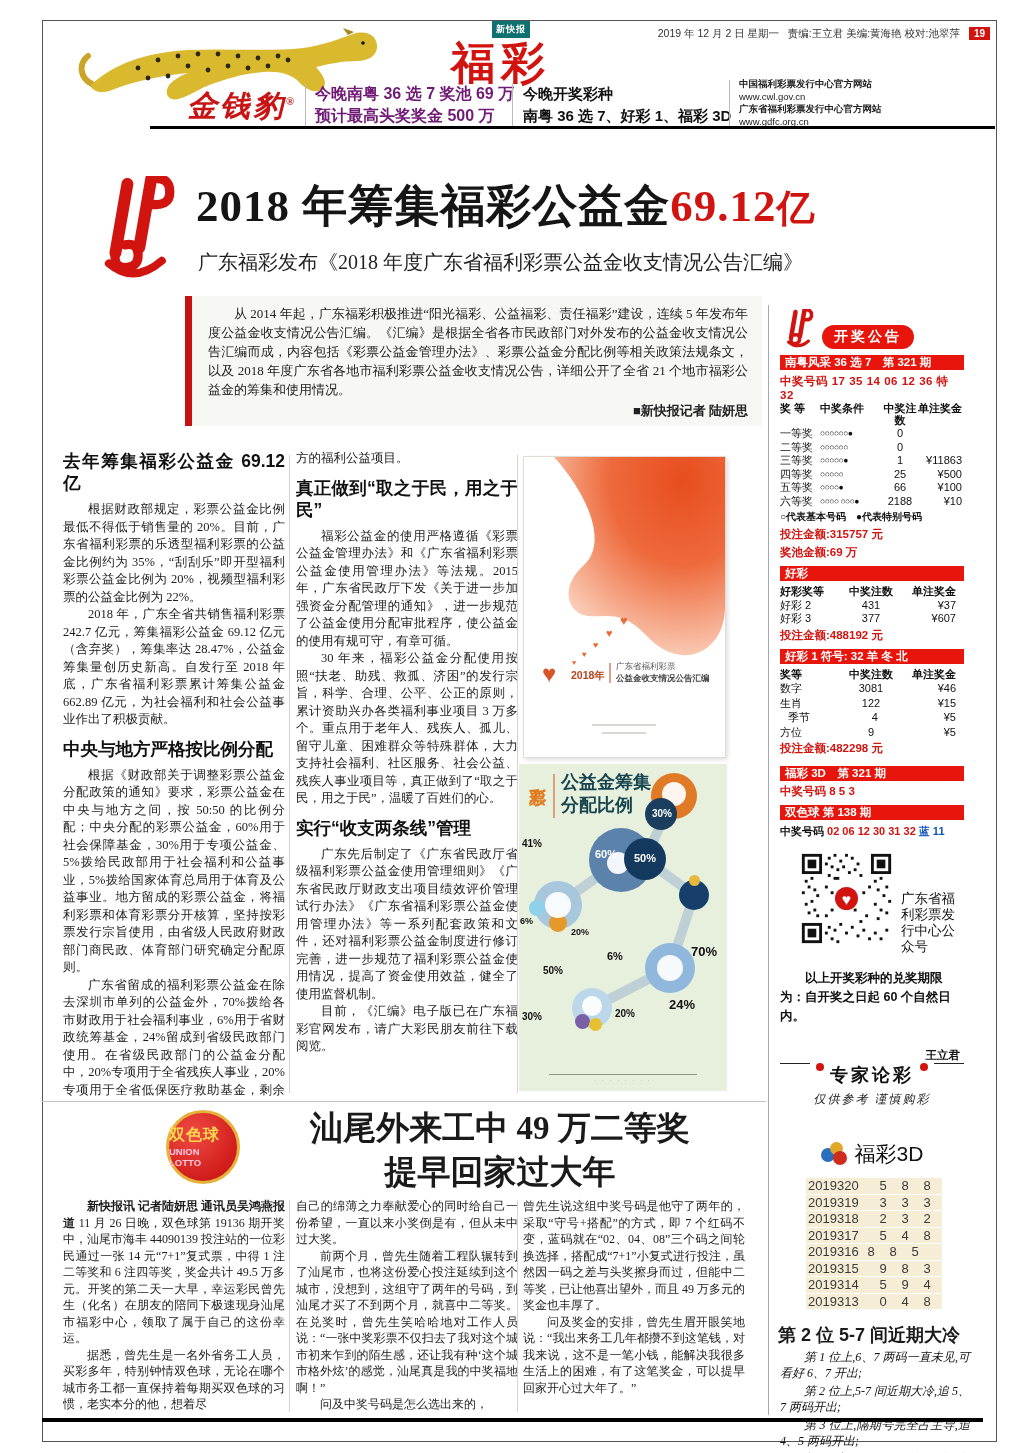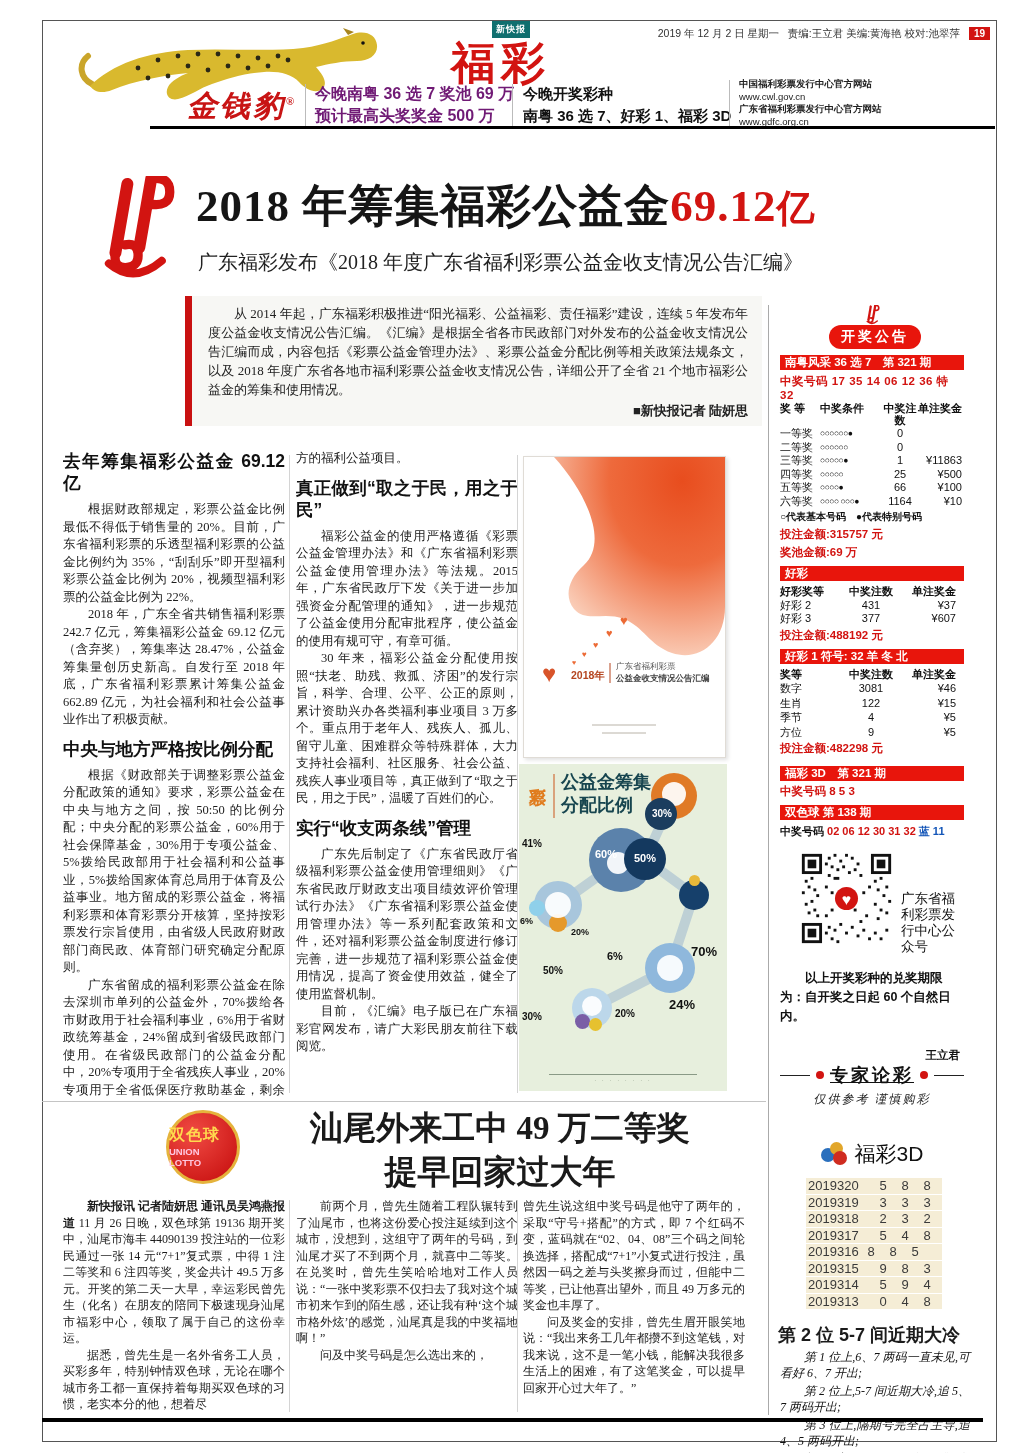--- a/index.html
+++ b/index.html
@@ -59,21 +59,21 @@
   .info-div{position:absolute;left:34px;top:10px;width:2px;height:44px;background:#d9a27c;}
   .info-title{position:absolute;left:42px;top:7px;font-size:18px;font-weight:bold;color:#17454f;line-height:23px;}
   .bub{position:absolute;border-radius:50%;}
   .pct{position:absolute;font-weight:bold;color:#111;}
   .pctw{position:absolute;font-weight:bold;color:#fff;}
   .info-cap{position:absolute;left:30px;bottom:8px;width:148px;border-top:1px solid #8a9a86;
     text-align:center;font-size:6px;color:#7b8b77;letter-spacing:2px;padding-top:2px;}
 
   
   .sidebar{position:absolute;left:780px;top:305px;width:184px;font-size:11px;color:#111;}
-  .an-head{display:flex;align-items:center;height:44px;flex-direction:column;}
+  .an-head{display:flex;align-items:flex-end;height:44px;}
   .an-btn{background:#e8150c;color:#fff;font-weight:bold;font-size:14px;letter-spacing:3px;
     padding:3px 12px;border-radius:12px;margin-left:6px;}
   .rbar{background:#e8150c;color:#fff;font-weight:bold;font-size:11.5px;line-height:15px;height:15px;
     padding-left:5px;margin-top:6px;}
   .rednums{color:#d21411;font-weight:bold;font-size:11.5px;margin:4px 0 2px 0;letter-spacing:.5px;}
   .trow{display:flex;line-height:11.5px;margin:2px 0;}
   .trow.hd{font-weight:bold;}
   .t4 span:nth-child(1){width:40px;}
   .t4 span:nth-child(2){width:62px;font-size:8.5px;letter-spacing:-.5px;line-height:11.5px;}
   .t4 span:nth-child(3){width:36px;text-align:center;}
@@ -84,21 +84,21 @@
   .t3 span:nth-child(3){width:56px;text-align:right;}
   .legend{font-size:10px;margin-top:3px;font-weight:bold;}
   .redline{color:#d21411;font-weight:bold;font-size:11.5px;margin-top:3px;}
   .ssq-line{margin-top:4px;font-weight:bold;font-size:11px;}
   .ssq-line .r{color:#d21411;}
   .ssq-line .b{color:#1456b8;}
   .qr-wrap{display:flex;margin:12px 0 0 18px;}
   .qr-cap{width:62px;font-size:13.5px;line-height:16px;margin:40px 0 0 6px;color:#111;}
   .notice{margin-top:14px;font-size:12.5px;font-weight:bold;line-height:19px;text-indent:2em;width:182px;}
   .exp-author{text-align:right;font-size:11.5px;font-weight:bold;margin:22px 4px 0 0;}
-  .exp-title{display:flex;align-items:center;justify-content:center;margin-top:0;text-decoration:underline;}
+  .exp-title{display:flex;align-items:flex-start;justify-content:center;margin-top:0;}
   .exp-title .ln{flex:1;height:1px;background:#222;}
   .exp-title .dot{width:8px;height:8px;border-radius:50%;background:#d21411;margin:0 6px;}
   .exp-title .tt{font-size:18px;font-weight:bold;letter-spacing:3px;}
   .exp-note{text-align:center;font-family:"Liberation Serif",serif;font-style:italic;font-size:12px;
     letter-spacing:2px;margin-top:4px;color:#222;}
   .f3d-row{display:flex;align-items:center;justify-content:center;margin-top:32px;}
   .f3d-name{font-size:21px;color:#111;margin-left:6px;}
   .balls{position:relative;width:28px;height:24px;}
   .balls i{position:absolute;border-radius:50%;display:block;}
   .draws{margin:10px 0 0 26px;}
@@ -350,21 +350,21 @@
     </div>
     <div class="trow t4">
       <span>五等奖</span>
         <span>○○○○●</span>
         <span>66</span>
         <span>¥100</span>
     </div>
     <div class="trow t4">
       <span>六等奖</span>
         <span>○○○○ ○○○●</span>
-        <span>1164</span>
+        <span>2188</span>
         <span>¥10</span>
     </div>
     <div class="legend">○代表基本号码　●代表特别号码</div>
     <div class="redline">投注金额:315757 元</div>
     <div class="redline">奖池金额:69 万</div>
 
     <div class="rbar">好彩</div>
     <div class="trow t3 hd" style="margin-top:5px">
       <span>好彩奖等</span>
       <span>中奖注数</span>
@@ -391,21 +391,21 @@
     <div class="trow t3" style="margin:3px 0">
       <span>数字</span>
         <span>3081</span>
         <span>¥46</span>
     </div>
     <div class="trow t3" style="margin:3px 0">
       <span>生肖</span>
         <span>122</span>
         <span>¥15</span>
     </div>
-    <div class="trow t3" style="margin:3px 0">
+    <div class="trow t3" style="margin:3px 8px">
       <span>季节</span>
         <span>4</span>
         <span>¥5</span>
     </div>
     <div class="trow t3" style="margin:3px 0">
       <span>方位</span>
         <span>9</span>
         <span>¥5</span>
     </div>
     <div class="redline">投注金额:482298 元</div>
@@ -586,20 +586,21 @@
   <div class="bot-hl">
     <div>汕尾外来工中 49 万二等奖</div>
     <div>提早回家过大年</div>
   </div>
   <div class="bcol" style="left:63px">
     <p><b>新快报讯 记者陆妍思 通讯员吴鸿燕报道 </b><span>11 月 26 日晚，双色球第 19136 期开奖中，汕尾市海丰 44090139 投注站的一位彩民通过一张 14 元“7+1”复式票，中得 1 注二等奖和 6 注四等奖，奖金共计 49.5 万多元。开奖的第二天一大早，幸运彩民曾先生（化名）在朋友的陪同下极速现身汕尾市福彩中心，领取了属于自己的这份幸运。</span></p>
     <p>据悉，曾先生是一名外省务工人员，买彩多年，特别钟情双色球，无论在哪个城市务工都一直保持着每期买双色球的习惯，老实本分的他，想着尽</p>
   </div>
   <div class="vline" style="left:289px;top:1200px;height:212px;background:#d4d4d4"></div>
   <div class="bcol" style="left:296px">
+    <p class="noind">自己的绵薄之力奉献爱心的同时给自己一份希望，一直以来小奖倒是有，但从未中过大奖。</p>
     <p>前两个月，曾先生随着工程队辗转到了汕尾市，也将这份爱心投注延续到这个城市，没想到，这组守了两年的号码，到汕尾才买了不到两个月，就喜中二等奖。在兑奖时，曾先生笑哈哈地对工作人员说：“一张中奖彩票不仅扫去了我对这个城市初来乍到的陌生感，还让我有种‘这个城市格外炫’的感觉，汕尾真是我的中奖福地啊！”</p>
     <p>问及中奖号码是怎么选出来的，</p>
   </div>
   <div class="vline" style="left:517px;top:1200px;height:212px;background:#d4d4d4"></div>
   <div class="bcol" style="left:523px">
     <p class="noind">曾先生说这组中奖号码是他守了两年的，采取“守号+搭配”的方式，即 7 个红码不变，蓝码就在“02、04、08”三个码之间轮换选择，搭配成“7+1”小复式进行投注，虽然因一码之差与头奖擦身而过，但能中二等奖，已让他喜出望外，而且 49 万多元的奖金也丰厚了。</p>
     <p>问及奖金的安排，曾先生眉开眼笑地说：“我出来务工几年都攒不到这笔钱，对我来说，这不是一笔小钱，能解决我很多生活上的困难，有了这笔奖金，可以提早回家开心过大年了。”</p>
   </div>
 
   <div class="thick-rule"></div>

